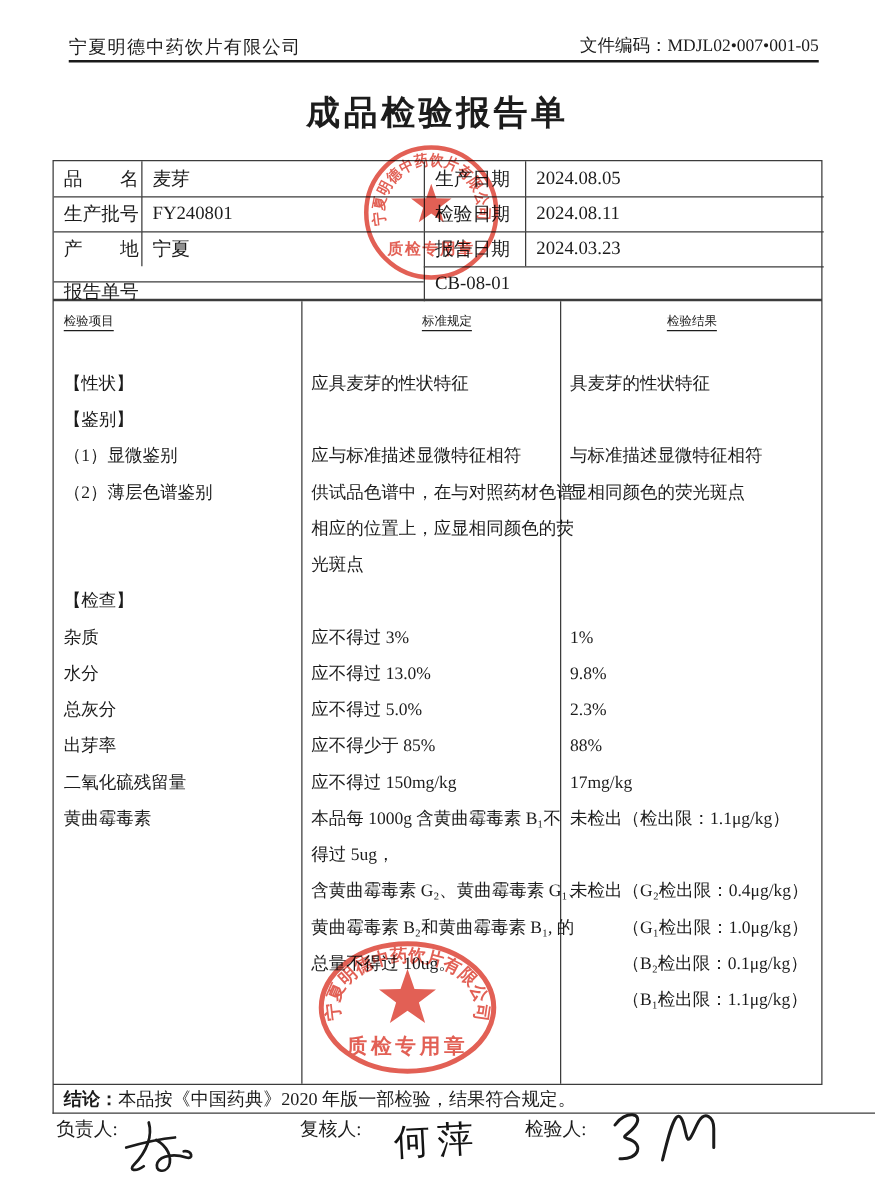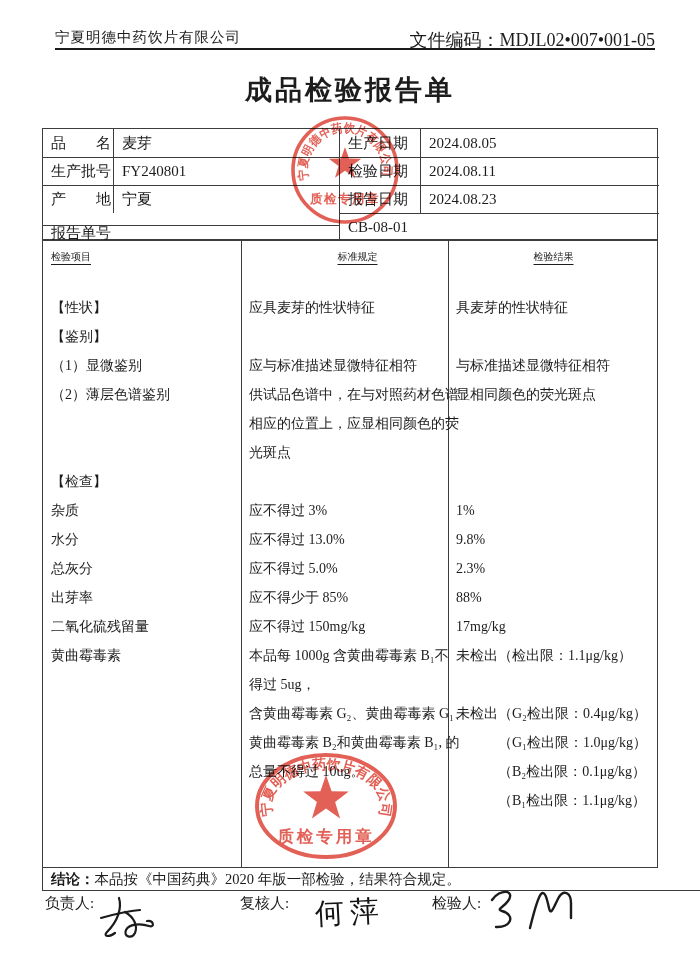--- a/index.html
+++ b/index.html
@@ -5,21 +5,21 @@
   * { margin:0; padding:0; box-sizing:border-box; }
   html,body { background:#ffffff; }
   .sheet {
     position:relative; width:700px; height:962px; margin:0 auto;
     background:#ffffff; color:#1c1c1c;
     font-family:"Liberation Serif","DejaVu Serif",serif;
     overflow:hidden;
   }
   
   .hdr-left { position:absolute; left:55px; top:28px; font-size:14.5px; letter-spacing:1px; }
-  .hdr-right { position:absolute; right:45px; top:28px; font-size:18px; }
+  .hdr-right { position:absolute; right:45px; top:28px; font-size:14px; }
   .hdr-rule { position:absolute; left:55px; top:48px; width:600px; height:2px; background:#1a1a1a; }
   
   .title { position:absolute; left:0; top:72px; width:100%; text-align:center;
            font-size:27px; font-weight:bold; letter-spacing:3px; }
   
   .info {
     position:absolute; left:42px; top:128px; width:616px; height:112px;
     display:grid; grid-template-columns:70px 226px 81px 239px; grid-auto-rows:28px;
     border:1px solid #3c3c3c; font-size:15px;
   }
@@ -44,21 +44,21 @@
   .tbody-col .row { overflow:visible; }
   
   .conclusion { position:absolute; left:42px; top:868px; width:660px; height:23px;
                 border:1px solid #3c3c3c; border-top:none; display:flex; align-items:center;
                 padding-left:8px; font-size:14.5px; }
   .conclusion b { font-weight:bold; }
   
   .flabel { position:absolute; font-size:15px; }
   .f1 { left:45px;  top:894px; }
   .f2 { left:240px; top:894px; }
-  .f3 { left:432px; top:894px; }
+  .f3 { left:420px; top:894px; }
   .sig-svg { position:absolute; }
   .sig1 { left:85px;  top:888px; }
   .sig3 { left:478px; top:882px; }
   .sig-name { position:absolute; left:315px; top:893px; font-size:29px; color:#141414;
               transform:rotate(-3deg); letter-spacing:6px; }
   
   .stamp { position:absolute; mix-blend-mode:multiply; opacity:.85; }
   .stamp-top    { left:287px; top:112px; }
   .stamp-bottom { left:250px; top:748px; }
 </style>
@@ -79,21 +79,21 @@
       <div class="c bl">麦芽</div>
       <div class="c bl">生产日期</div>
       <div class="c bl">2024.08.05</div>
       <div class="c bt">生产批号</div>
       <div class="c bl bt">FY240801</div>
       <div class="c bl bt">检验日期</div>
       <div class="c bl bt">2024.08.11</div>
       <div class="c bt">产　　地</div>
       <div class="c bl bt">宁夏</div>
       <div class="c bl bt">报告日期</div>
-      <div class="c bl bt">2024.08.23</div>
+      <div class="c bl bt">2024.03.23</div>
       <div class="c bt span2a">报告单号</div>
     <div class="c bt bl span2b">CB-08-01</div>
   </div>
 
   <div class="maintbl">
     <div class="vline v1"></div>
     <div class="vline v2"></div>
     <div class="thead">
       <span class="th1">检验项目</span>
       <span class="th2">标准规定</span>

